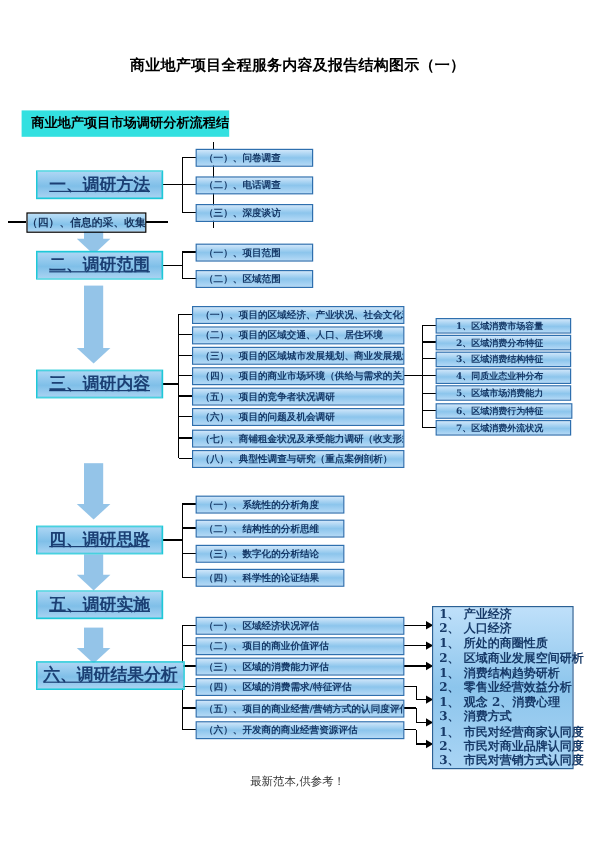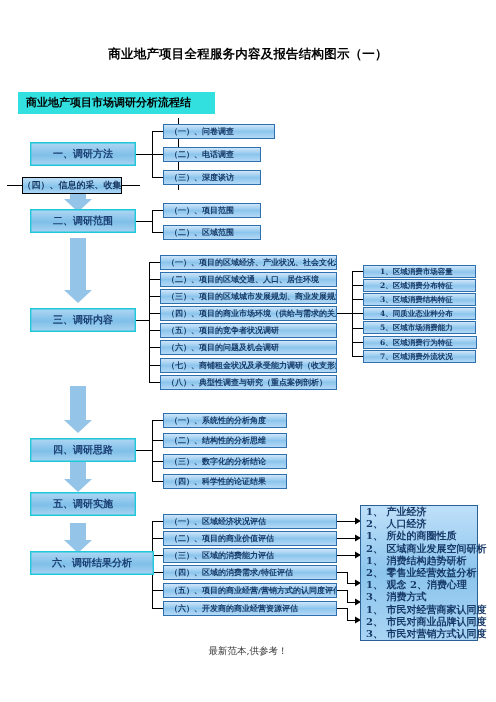--- a/index.html
+++ b/index.html
@@ -17,21 +17,21 @@
     position:absolute;left:0;top:46px;width:496px;
     text-align:center;
     font-family:"DejaVu Serif","Liberation Serif",serif;
     font-weight:bold;font-size:12.5px;color:#000;
     letter-spacing:.2px;
   }
   .section-banner{
     position:absolute;left:18px;top:92px;
     background:#33e0e0;
     color:#000;font-weight:bold;font-size:11px;
-    padding:3px 24px 4px 8px;
+    padding:3px 0 4px 8px;
     white-space:nowrap;
     font-family:"DejaVu Serif","Liberation Serif",serif;
   }
   .footer-note{
     position:absolute;left:0;top:645px;width:496px;
     text-align:center;font-size:9.5px;color:#333;
     font-family:"DejaVu Serif","Liberation Serif",serif;
   }
 
   
@@ -43,23 +43,24 @@
     font-weight:bold;
     white-space:nowrap;
     overflow:hidden;
     font-family:"DejaVu Serif","Liberation Serif",serif;
   }
   
   .main-node{
     border:1.4px solid #1ec8d8;
     background:linear-gradient(180deg,#aed6f4 0%,#7fbfe8 55%,#a9d3f2 100%);
     justify-content:center;
-    font-size:10px;
+    font-size:14px;
     height:24px;
     box-shadow:0 0 0 .4px #1ec8d8 inset;
+    text-decoration:underline;
   }
   
   .alt-node{
     border:1.2px solid #000;
     background:linear-gradient(180deg,#bcdff7 0%,#84c2ea 60%,#aed6f4 100%);
     justify-content:center;
     font-size:9px;
     height:17px;
     color:#17355f;
   }
@@ -226,21 +227,21 @@
   <div class="node main-node" style="left:30px;top:209px;width:106px;">二、调研范围</div>
 
   <div class="node main-node" style="left:30px;top:308px;width:106px;">三、调研内容</div>
 
   <div class="node main-node" style="left:30px;top:438px;width:106px;">四、调研思路</div>
 
   <div class="node main-node" style="left:30px;top:492px;width:106px;">五、调研实施</div>
 
   <div class="node main-node" style="left:30px;top:551px;width:124px;">六、调研结果分析</div>
 
-  <div class="node sub-node" style="left:163px;top:124px;width:112px;">（一）、问卷调查</div>
+  <div class="node sub-node" style="left:163px;top:124px;width:98px;">（一）、问卷调查</div>
   <div class="node sub-node" style="left:163px;top:147px;width:98px;">（二）、电话调查</div>
   <div class="node sub-node" style="left:163px;top:170px;width:98px;">（三）、深度谈访</div>
 
   <div class="node sub-node" style="left:163px;top:203px;width:98px;">（一）、项目范围</div>
   <div class="node sub-node" style="left:163px;top:225px;width:98px;">（二）、区域范围</div>
 
   <div class="node sub-node" style="left:160px;top:255px;width:177px;">（一）、项目的区域经济、产业状况、社会文化环境</div>
   <div class="node sub-node" style="left:160px;top:272px;width:177px;">（二）、项目的区域交通、人口、居住环境</div>
   <div class="node sub-node" style="left:160px;top:289px;width:177px;">（三）、项目的区域城市发展规划、商业发展规划</div>
   <div class="node sub-node" style="left:160px;top:306px;width:177px;">（四）、项目的商业市场环境（供给与需求的关系）</div>

